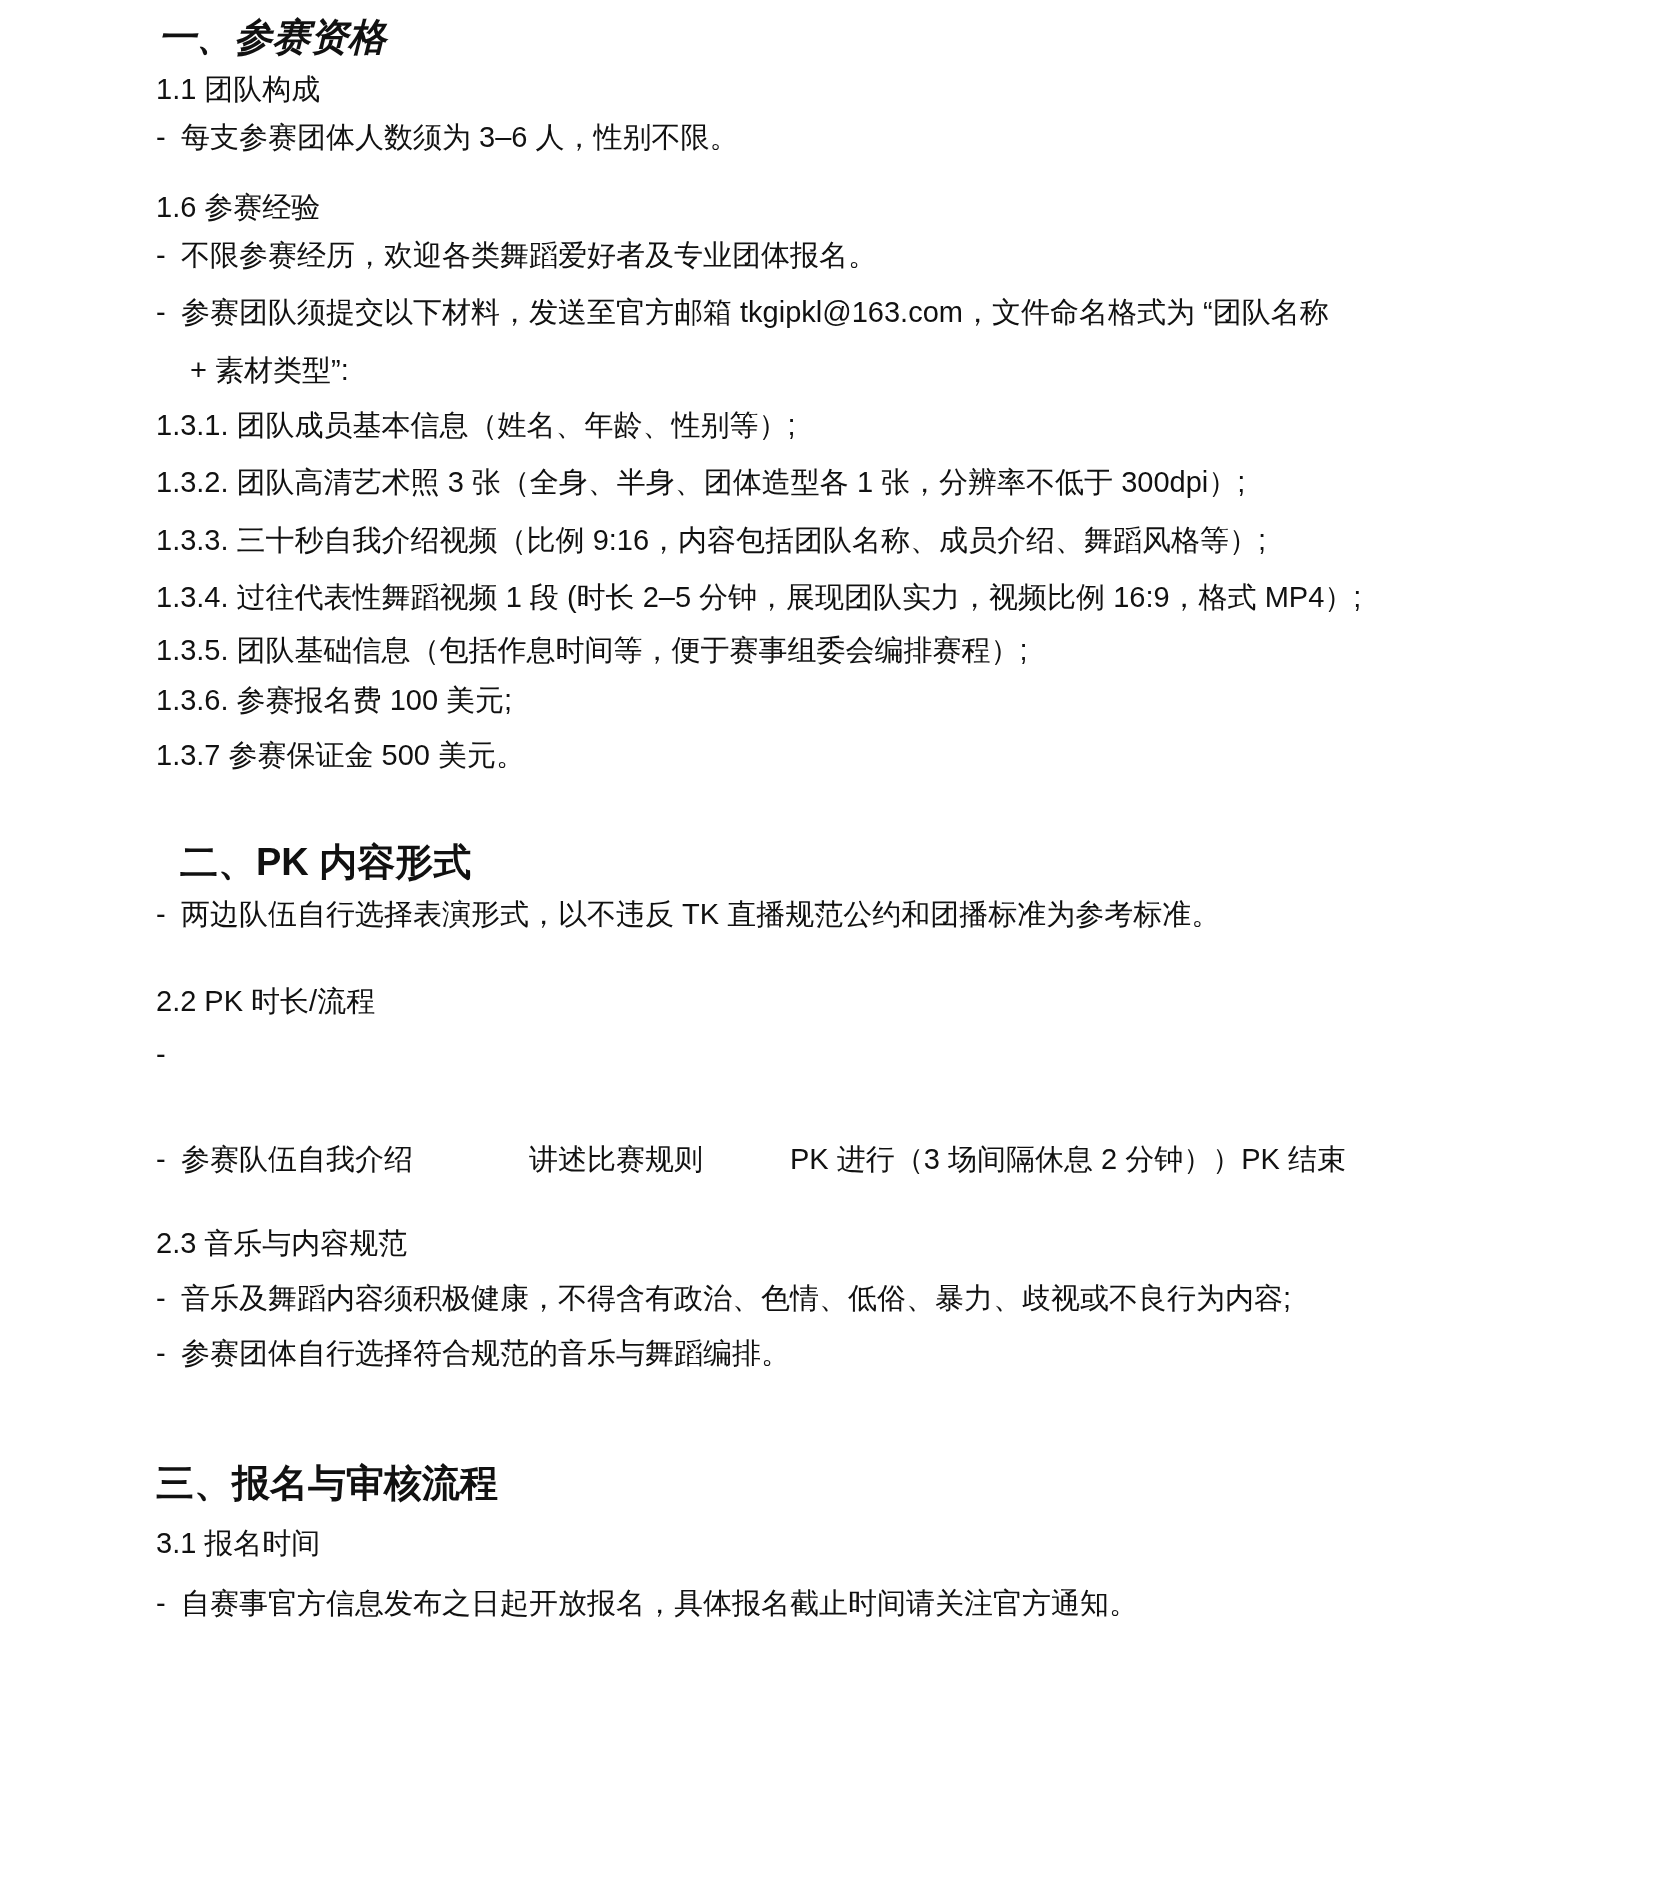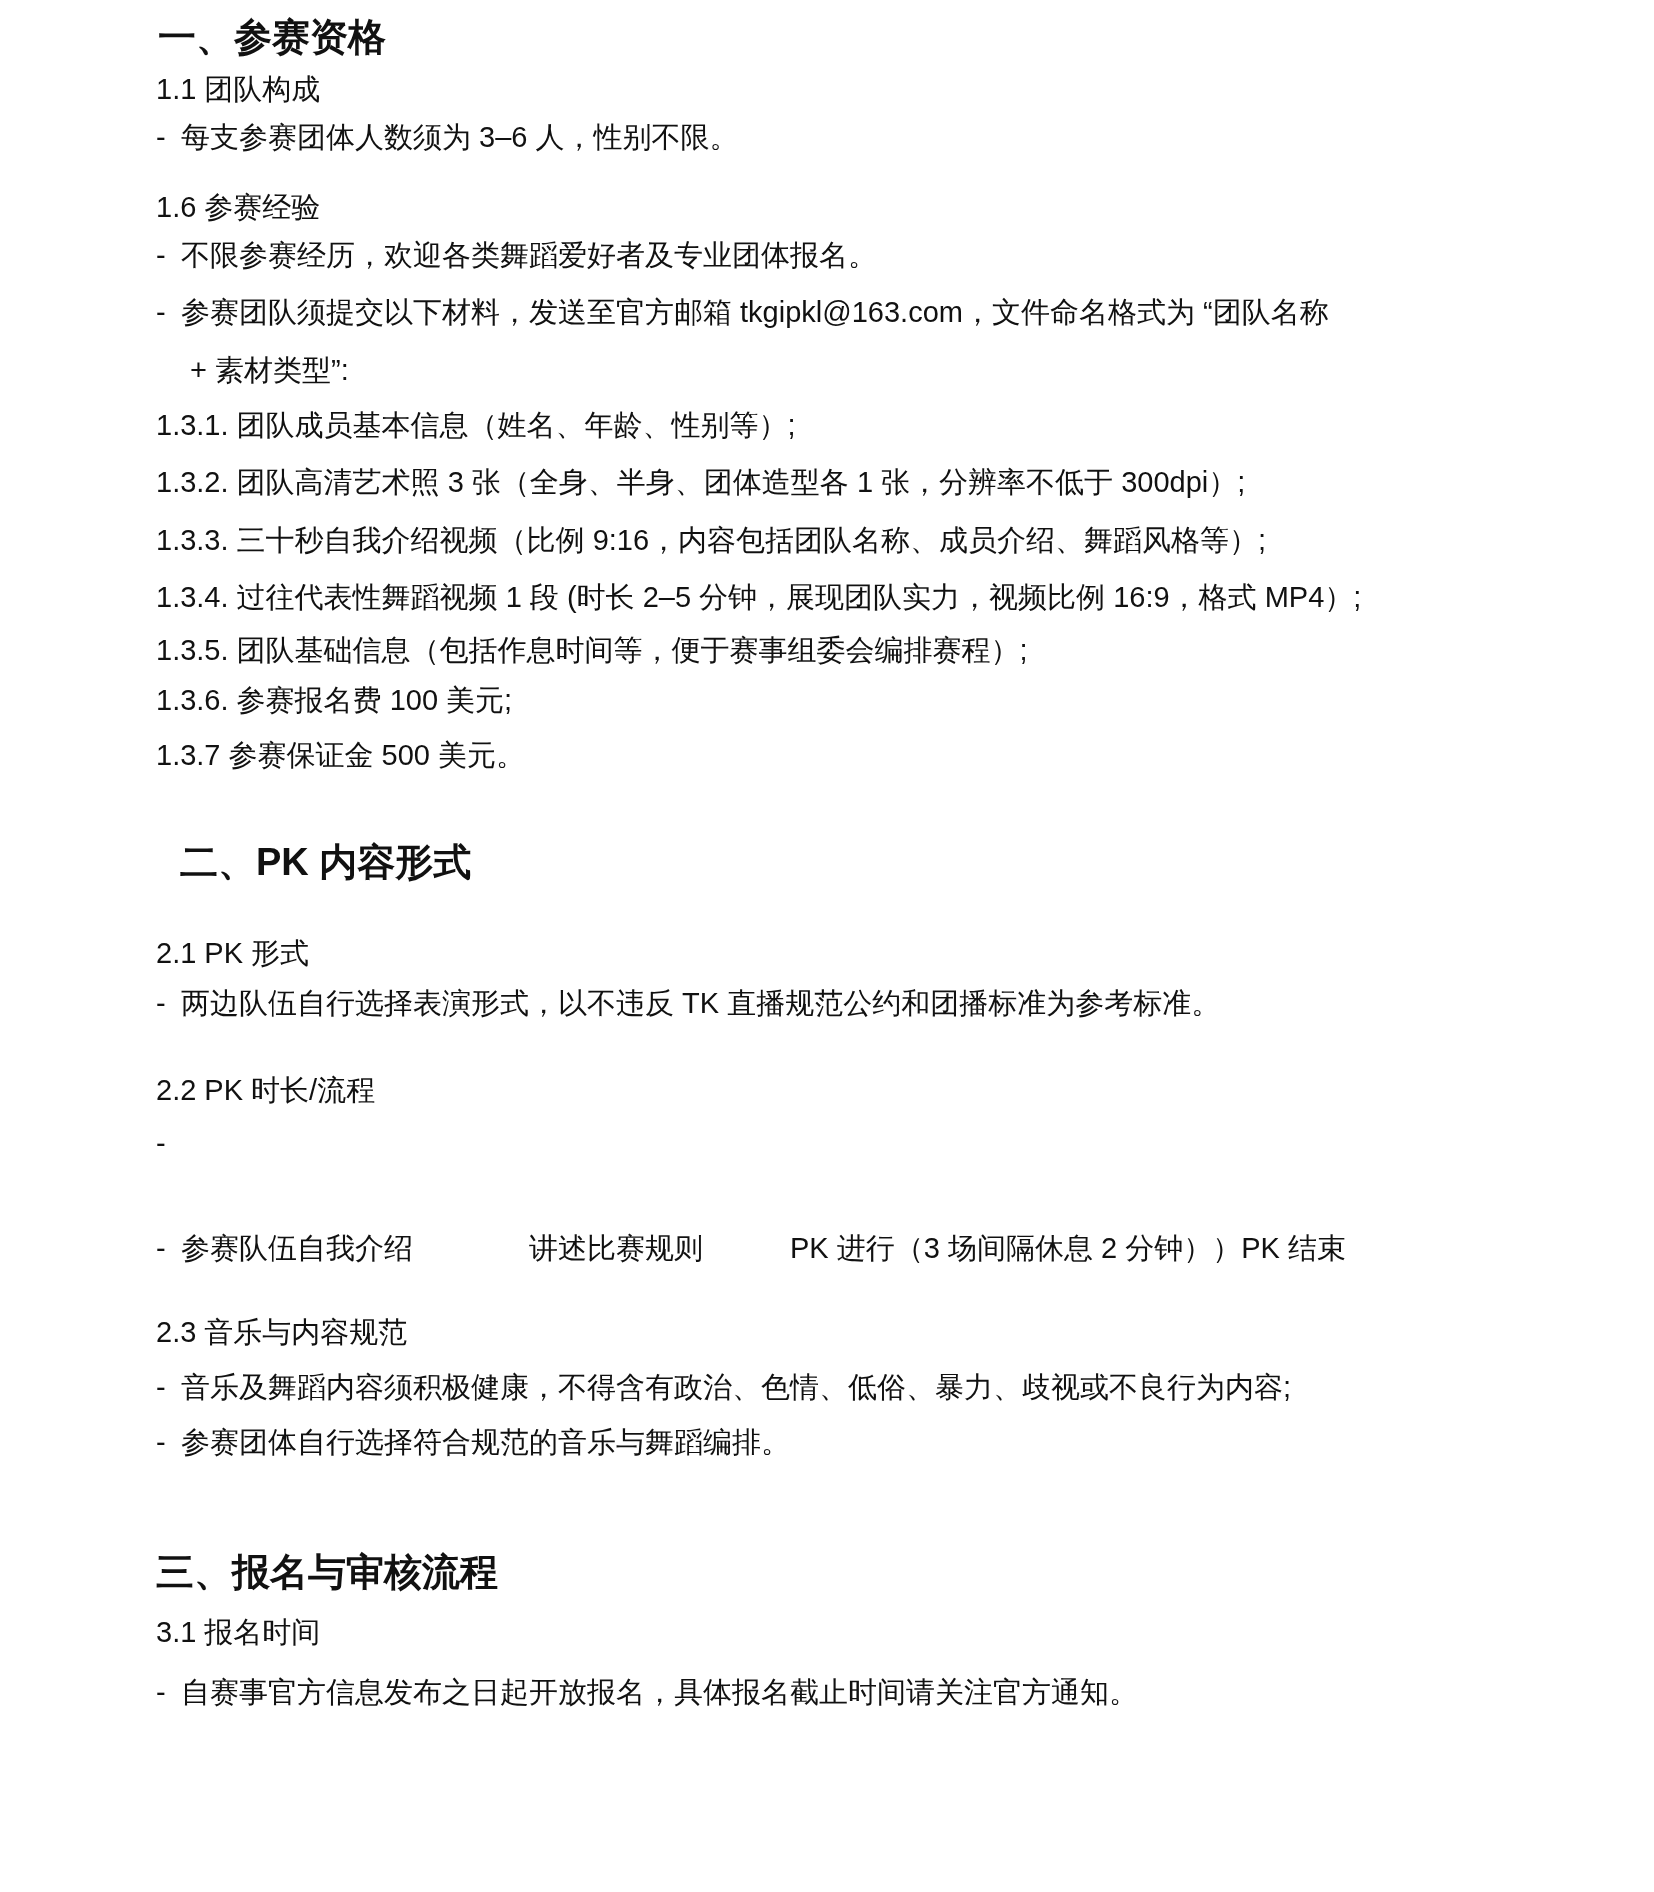--- a/index.html
+++ b/index.html
@@ -31,21 +31,21 @@
   .bullet {
     display: flex;
   }
   .bullet .dash {
     flex: none;
     width: 25px;
   }
   .cont {
     padding-left: 34px;
   }
-  .h-one   { margin-left: 2px; }
+  .h-one   { margin-left: 2px; font-style: italic; }
   .h-two   { margin-left: 24px; }
   .h-three { margin-left: 0; }
 </style>
 </head>
 <body>
 
 <div class="doc">
 
   <section>
     <div class="heading h-one">一、参赛资格</div>
@@ -77,21 +77,20 @@
     <div class="line" style="margin-top:10px">1.3.3. 三十秒自我介绍视频（比例 9:16，内容包括团队名称、成员介绍、舞蹈风格等）;</div>
     <div class="line" style="margin-top:9px">1.3.4. 过往代表性舞蹈视频 1 段 (时长 2–5 分钟，展现团队实力，视频比例 16:9，格式 MP4）;</div>
     <div class="line" style="margin-top:5px">1.3.5. 团队基础信息（包括作息时间等，便于赛事组委会编排赛程）;</div>
     <div class="line" style="margin-top:2px">1.3.6. 参赛报名费 100 美元;</div>
     <div class="line" style="margin-top:7px">1.3.7 参赛保证金 500 美元。</div>
   </section>
 
   <section>
     <div class="heading h-two" style="margin-top:57px">二、PK 内容形式</div>
 
-    <div class="line" style="margin-top:41px">2.1 PK 形式</div>
 
     <div class="line bullet" style="margin-top:2px">
       <span class="dash">-</span>
       <span class="txt">两边队伍自行选择表演形式，以不违反 TK 直播规范公约和团播标准为参考标准。</span>
     </div>
 
     <div class="line" style="margin-top:39px">2.2 PK 时长/流程</div>
 
     <div class="line bullet" style="margin-top:5px">
       <span class="dash">-</span>

